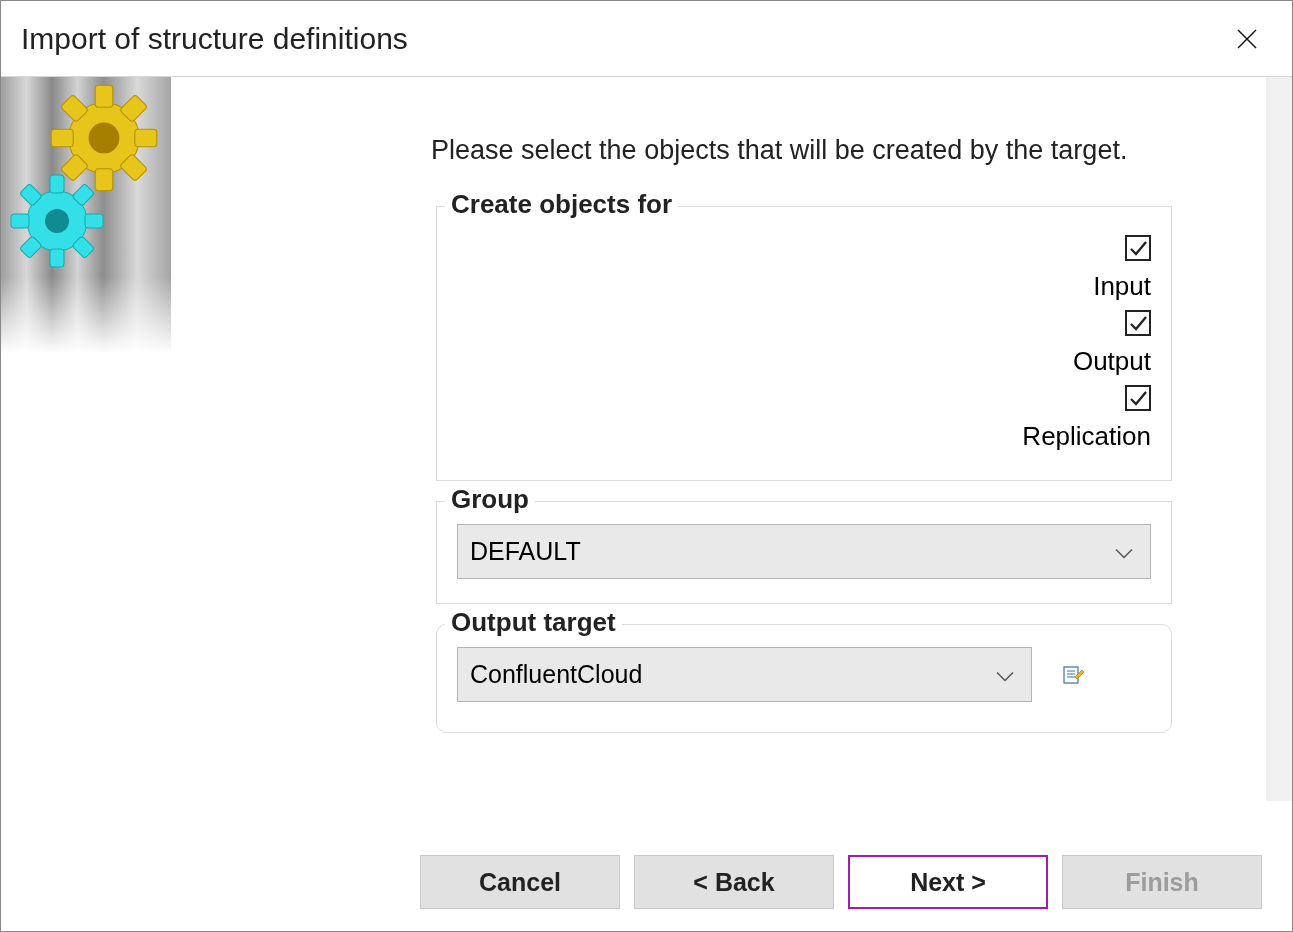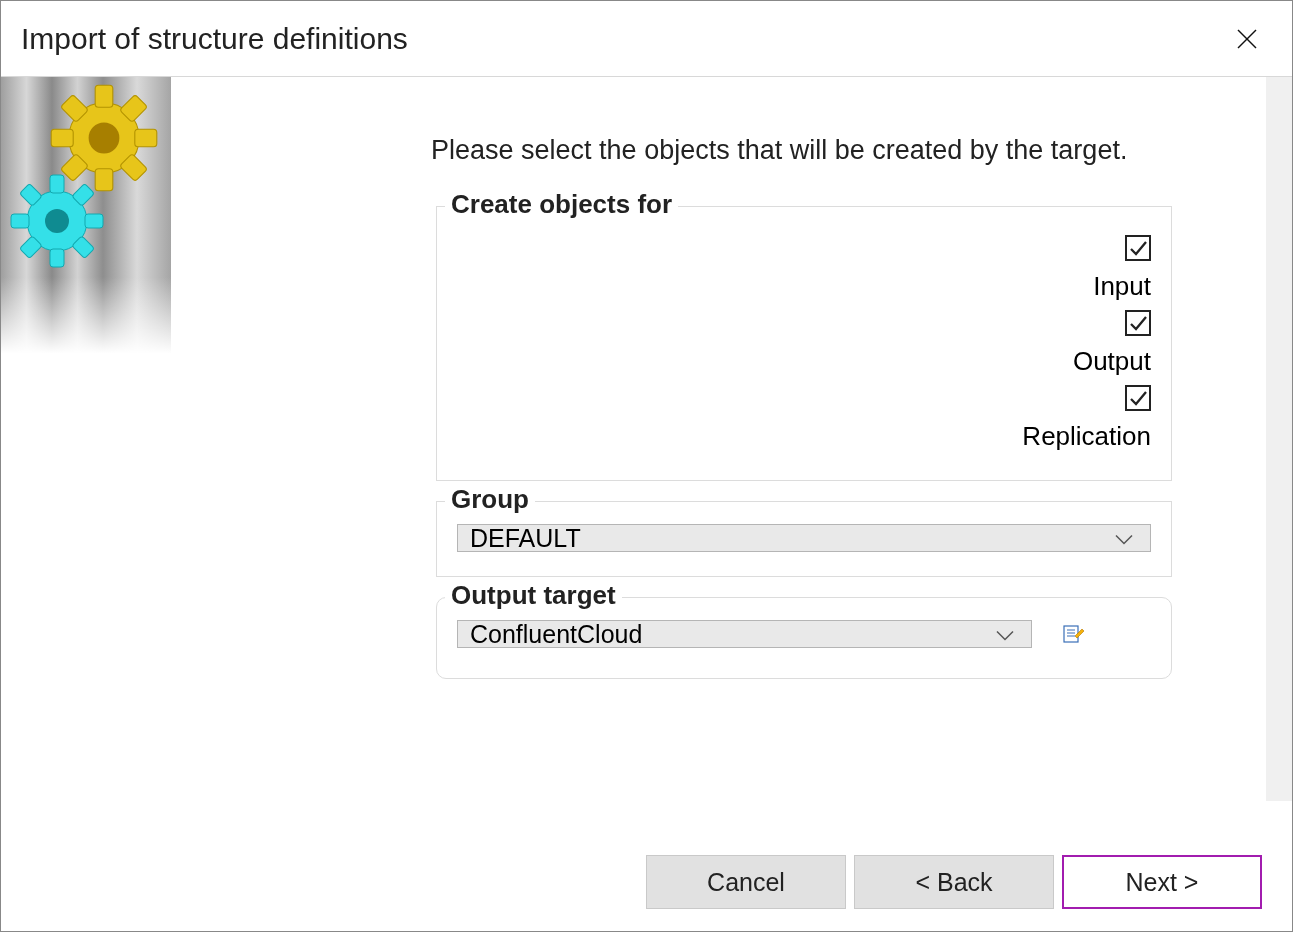--- a/index.html
+++ b/index.html
@@ -121,21 +121,21 @@
       justify-content: center;
       cursor: pointer;
       background:#fff;
     }
     .cb svg { width: 20px; height: 20px; }
     .cb svg polyline { fill:none; stroke:#222; stroke-width:2.3; }
 
     .combo {
       border: 1px solid #b5b5b5;
       background: #e9e9e9;
-      height: 28px;
+      height: 55px;
       display: flex;
       align-items: center;
       padding: 6px 12px;
       font-size: 25px;
       cursor: pointer;
       position: relative;
     }
     .combo .chev {
       position: absolute;
       right: 16px; top: 50%;
@@ -172,21 +172,22 @@
       top:-12px;
       font-size:27px;
       color:#444;
       text-align:left;
     }
     .buttons {
       position: absolute;
       bottom: 22px;
       right: 30px;
       display: flex;
-      gap: 8px;
+      gap: 14px;
+      font-weight: bold;
     }
     .btn {
       width: 200px;
       height: 54px;
       background: #e1e1e1;
       border: 1px solid #c9c9c9;
       font-size: 25px;
       display: flex;
       align-items: center;
       justify-content: center;
@@ -340,16 +341,19 @@
     <div class="buttons">
       <div class="btn">
           <span>Cancel</span>
         </div>
       <div class="btn">
           <span>&lt; Back</span>
         </div>
       <div class="btn primary">
           <span>Next &gt;</span>
         </div>
+      <div class="btn disabled">
+          <span>Finish</span>
+        </div>
     </div>
   </div>
 
 </div>
 
 </body></html>

